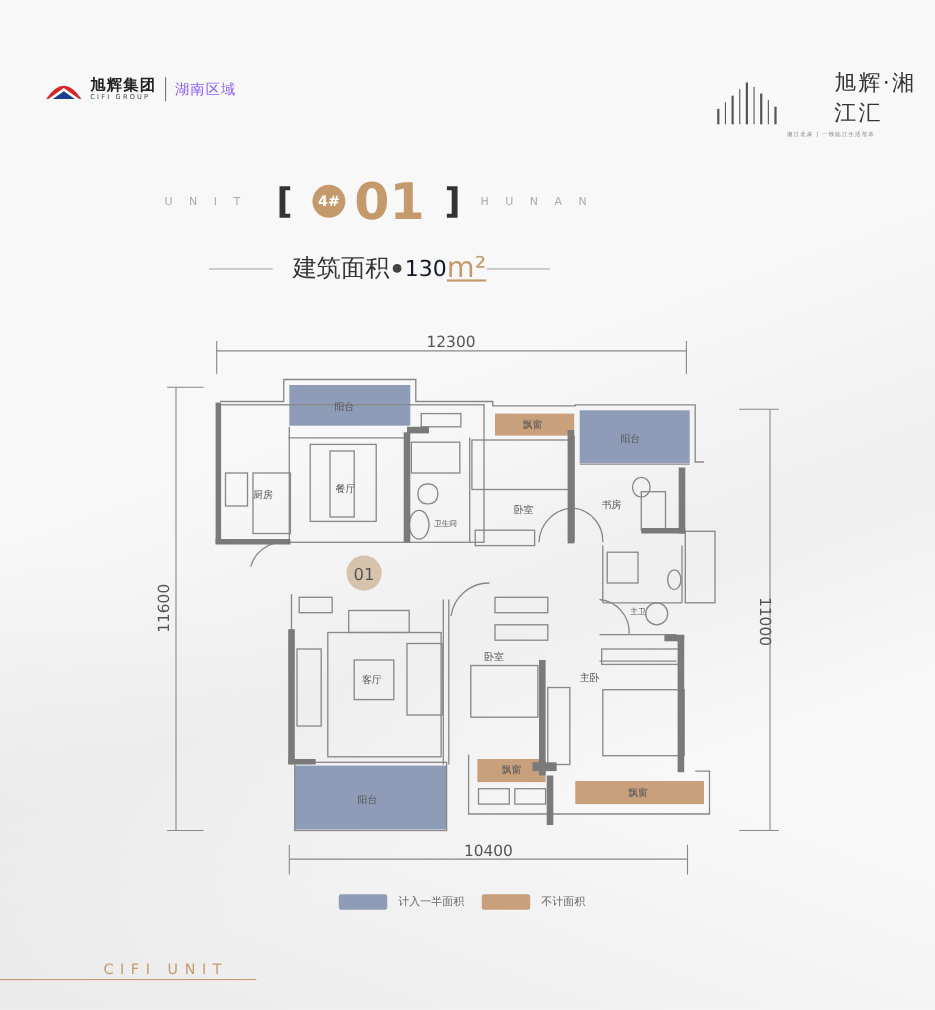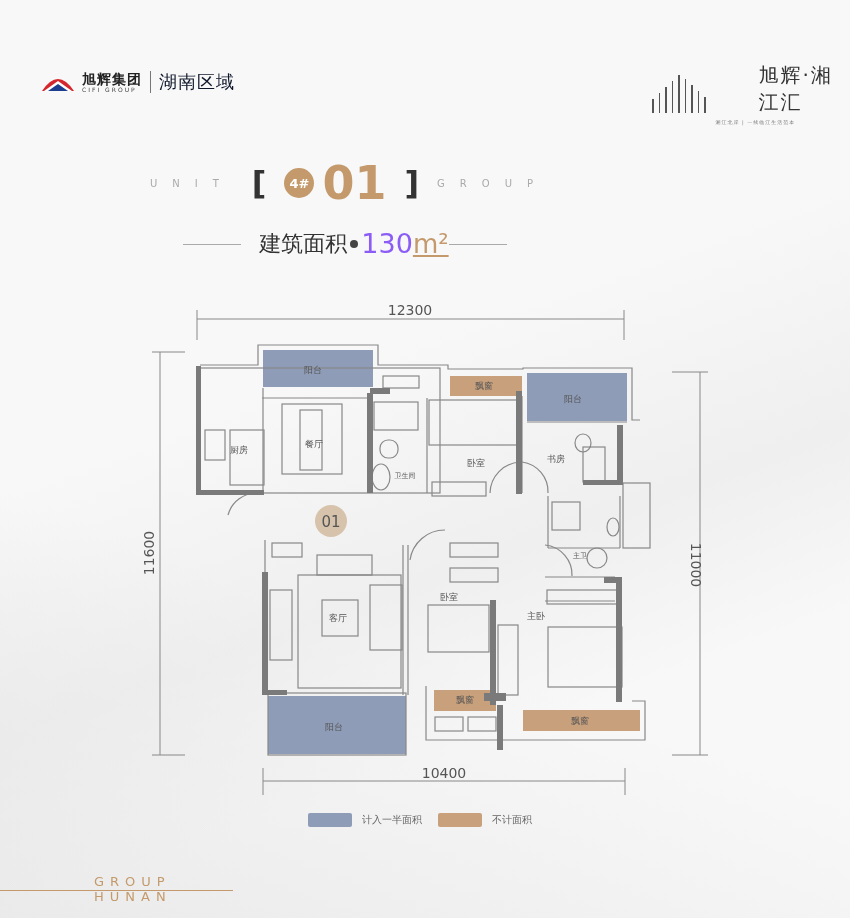--- a/index.html
+++ b/index.html
@@ -7,37 +7,37 @@
   .bg { position:absolute; inset:0; background:
       linear-gradient(160deg, rgba(255,255,255,0) 40%, rgba(230,230,230,0.5) 60%, rgba(255,255,255,0) 75%),
       linear-gradient(20deg, rgba(225,225,225,0.6) 0%, rgba(255,255,255,0) 35%),
       #f8f8f8; }
   .abs { position:absolute; }
   .logo-left { left:40px; top:70px; display:flex; align-items:center; }
   .logo-mark { width:36px; height:22px; margin-right:6px; }
   .logo-cn { font-size:14px; font-weight:bold; color:#222; letter-spacing:1px; line-height:14px; }
   .logo-en { font-size:6px; color:#444; letter-spacing:2px; }
   .logo-sep { width:1px; height:22px; background:#777; margin:0 8px; }
-  .logo-region { font-size:18px; color:#0f172a; letter-spacing:1px; }
+  .logo-region { font-size:13px; color:#8b5cf6; letter-spacing:1px; }
   .logo-right { left:652px; top:62px; display:flex; align-items:center; }
   .bars { display:flex; align-items:flex-end; gap:5px; height:38px; margin-right:10px; }
   .bars span { width:1.5px; background:#555; display:block; }
   .proj-name { font-size:20px; color:#333; letter-spacing:2px;margin-left:43px; }
   .proj-sub { font-size:5px; color:#777; letter-spacing:1px; margin-top:3px; }
   .title-row { left:0; width:698px; top:160px; display:flex; justify-content:center; align-items:center; }
   .unit-word { font-size:10px; letter-spacing:15px; color:#aaa; }
   .bracket { font-size:32px; color:#333; font-weight:bold; margin:0 18px; }
   .badge { width:30px; height:30px; border-radius:50%; background:#c49a6c; color:#fff; font-weight:bold; font-size:13px; display:flex; align-items:center; justify-content:center; margin-right:8px; }
   .type-code { font-size:46px; color:#c49a6c; font-weight:bold; font-family:"DejaVu Sans", sans-serif; line-height:46px; }
   .type-suffix { font-size:42px; color:#222; margin-left:4px; line-height:46px; }
   .sub-row { left:0; width:690px; top:228px; display:flex; justify-content:center; align-items:center; }
   .sub-line { width:58px; height:1px; background:#aaa; }
   .area-label { font-size:22px; color:#333; margin-left:18px; }
   .area-dot { width:8px; height:8px; border-radius:50%; background:#444; margin:0 3px; display:inline-block; }
-  .area-value { font-size:27px; color:#8b5cf6; font-family:"DejaVu Sans", sans-serif; line-height:32px; }
+  .area-value { font-size:20px; color:#0f172a; font-family:"DejaVu Sans", sans-serif; line-height:32px; }
   .area-unit { font-size:26px; color:#c49a6c;text-decoration:underline; }
   .rooms { font-size:22px; color:#c49a6c; margin:0 18px 0 40px; }
   .dim-text { font-size:14px; color:#555; }
   .legend { left:308px; top:813px; display:flex; font-size:10px; color:#666; }
   .swatch { width:44px; height:14px; border-radius:2px; margin-right:10px; }
   .footer { left:0; top:880px; width:235px; }
   .footer-text { position:absolute; left:94px; top:-6px; font-size:13px; color:#c49a6c; letter-spacing:6px; }
   .footer-line { position:absolute; left:0; top:10px; width:233px; height:1px; background:#c49a6c; }
   svg text { font-family:"DejaVu Sans", sans-serif; }
 </style>
@@ -77,21 +77,21 @@
     <div class="proj-sub">湘江北岸 | 一线临江生活范本</div>
   </div>
 </div>
 
 <div class="abs title-row">
   <span class="unit-word">UNIT</span>
   <span class="bracket">[</span>
   <span class="badge">4#</span>
   <span class="type-code">01</span>
   <span class="bracket">]</span>
-  <span class="unit-word">GROUP</span>
+  <span class="unit-word">HUNAN</span>
 </div>
 
 <div class="abs sub-row">
   <span class="sub-line"></span>
   <span class="area-label">建筑面积</span>
   <span class="area-dot"></span>
   <span class="area-value">130</span>
   <span class="area-unit">m²</span>
   <span class="sub-line"></span>
 </div>
@@ -220,15 +220,15 @@
 </svg>
 
 <div class="abs legend">
   <span class="swatch" style="background:#8f9cb8"></span>
   <span style="margin-right:16px">计入一半面积</span>
   <span class="swatch" style="background:#c9a07c"></span>
   <span>不计面积</span>
 </div>
 
 <div class="abs footer">
-  <span class="footer-text">GROUP HUNAN</span>
+  <span class="footer-text">CIFI UNIT</span>
   <span class="footer-line"></span>
 </div>
 
 </body></html>

